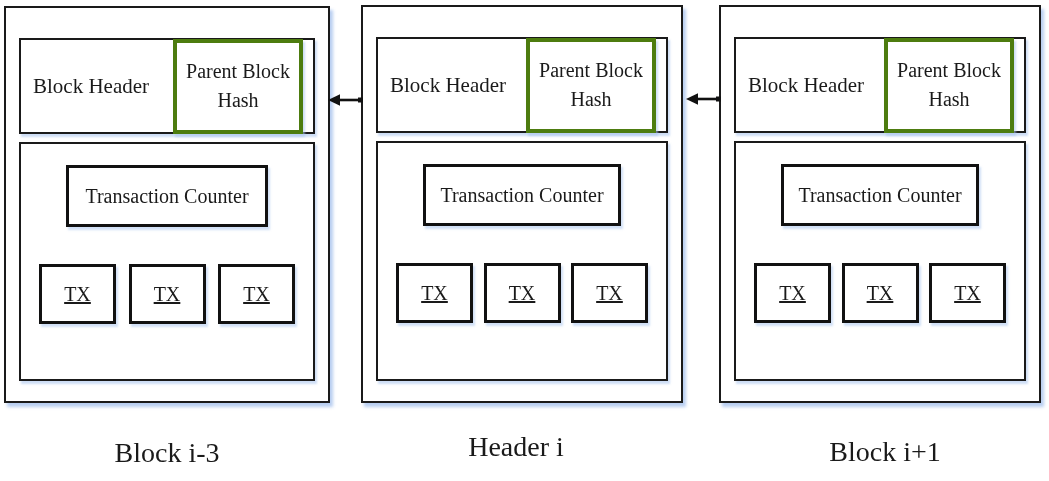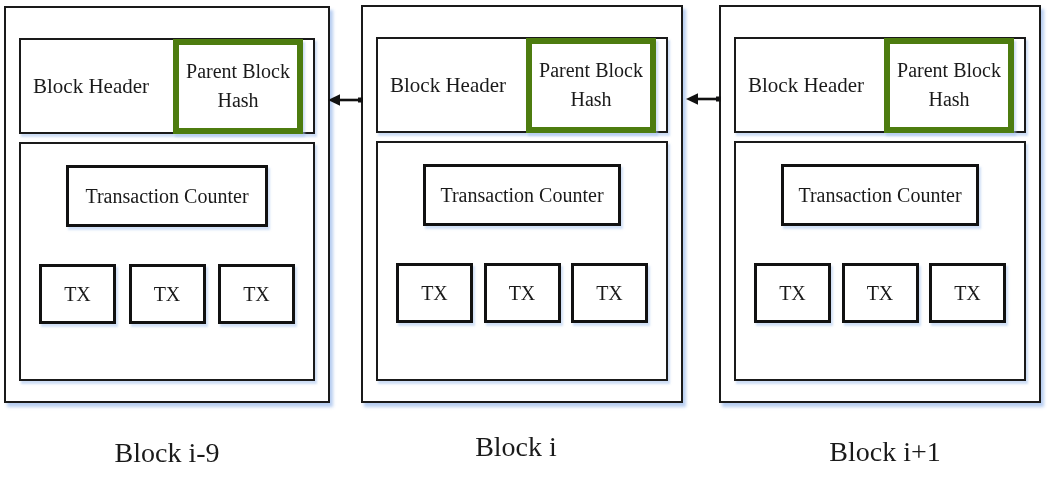--- a/index.html
+++ b/index.html
@@ -35,21 +35,21 @@
     padding: 0 10px 0 12px;
     flex-shrink: 0;
   }
   .header-label {
     font-size: 21px;
     white-space: nowrap;
   }
   .parent-box {
     width: 130px;
     height: 95px;
-    border: 6px solid #4d7c0f;
+    border: 4px solid #4d7c0f;
     background: #ffffff;
     box-shadow: 2px 3px 2px rgba(172, 198, 238, 0.6);
     display: flex;
     align-items: center;
     justify-content: center;
     text-align: center;
     font-size: 20px;
     line-height: 1.45;
     padding: 2px 3px;
     flex-shrink: 0;
@@ -71,20 +71,21 @@
     display: flex;
     align-items: center;
     justify-content: center;
     font-size: 20px;
     white-space: nowrap;
   }
   .tx-row {
     display: flex;
     justify-content: space-between;
     margin: 37px 5px 0 5px;
+    text-decoration: underline;
   }
   .tx-box {
     width: 77px;
     height: 60px;
     border: 3px solid #111111;
     background: #ffffff;
     box-shadow: 2px 3px 2px rgba(172, 198, 238, 0.55);
     display: flex;
     align-items: center;
     justify-content: center;
@@ -125,21 +126,21 @@
         </div>
         <div class="tx-box">
           <span>TX</span>
         </div>
         <div class="tx-box">
           <span>TX</span>
         </div>
       </div>
     </div>
   </div>
-  <div class="block-label" style="left:4px; top:437px; width:326px;">Block i-9</div>
+  <div class="block-label" style="left:4px; top:437px; width:326px;">Block i-3</div>
 
   <div class="block" style="left:361px; top:5px; width:322px; height:398px;">
     <div class="header-box">
       <span class="header-label">Block Header</span>
       <div class="parent-box">
         <span>Parent Block Hash</span>
       </div>
     </div>
     <div class="body-box">
       <div class="tc-box">
@@ -151,21 +152,21 @@
         </div>
         <div class="tx-box">
           <span>TX</span>
         </div>
         <div class="tx-box">
           <span>TX</span>
         </div>
       </div>
     </div>
   </div>
-  <div class="block-label" style="left:361px; top:431px; width:310px;">Block i</div>
+  <div class="block-label" style="left:361px; top:431px; width:310px;">Header i</div>
 
   <div class="block" style="left:719px; top:5px; width:322px; height:398px;">
     <div class="header-box">
       <span class="header-label">Block Header</span>
       <div class="parent-box">
         <span>Parent Block Hash</span>
       </div>
     </div>
     <div class="body-box">
       <div class="tc-box">

